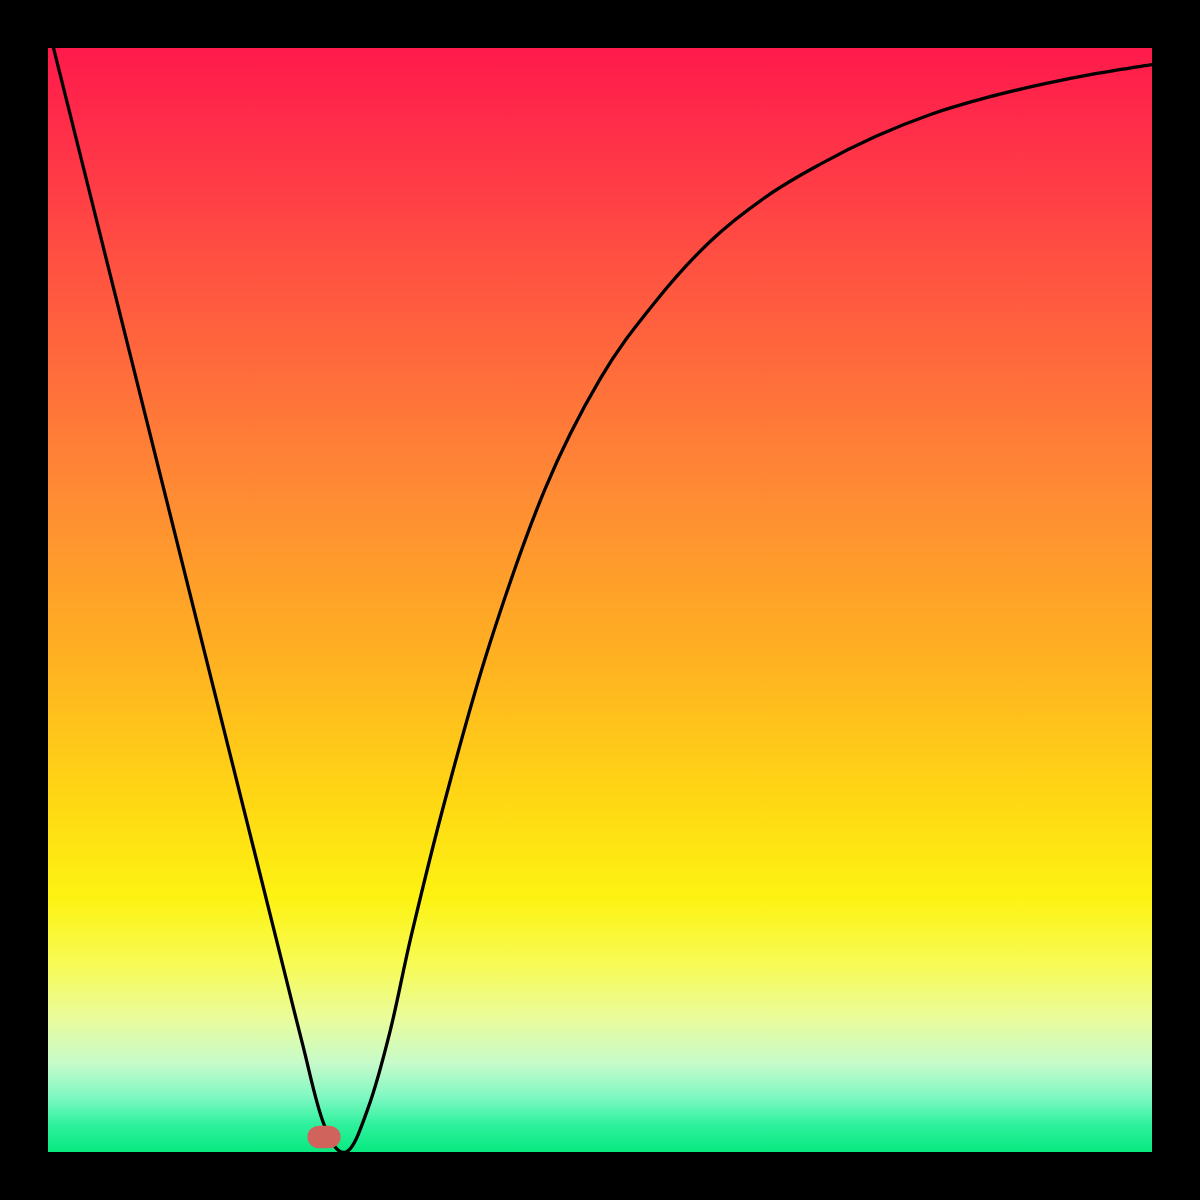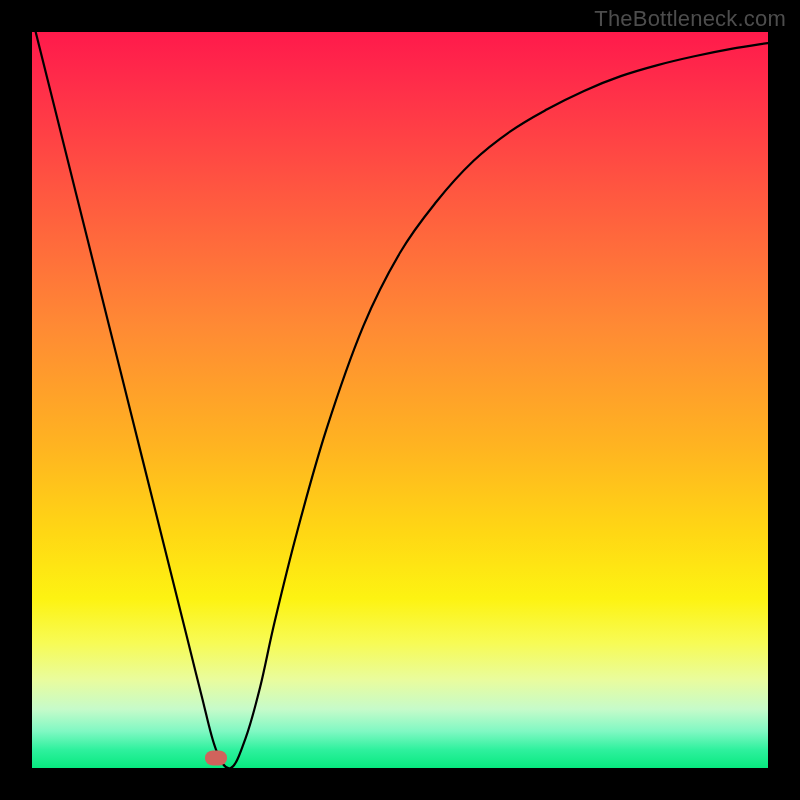--- a/index.html
+++ b/index.html
@@ -81,14 +81,13 @@
   <div class="plot-area">
     <div class="gradient-bg"></div>
 
     <svg class="curve" viewBox="0 0 736 736" preserveAspectRatio="none">
       <path id="curve-path" d="M 0 -14.720000000000027 C 3.9743999999999997 1.1775999999999804, 14.1312 41.80480000000003, 22.08 73.60000000000002 C 30.028799999999997 105.39520000000002, 36.2112 130.12479999999996, 44.16 161.91999999999996 C 52.108799999999995 193.71519999999995, 58.291199999999996 218.44479999999996, 66.24 250.23999999999995 C 74.1888 282.0352, 80.37119999999999 306.7647999999999, 88.32 338.55999999999995 C 96.2688 370.35519999999997, 102.45119999999999 395.0848, 110.39999999999999 426.88 C 118.3488 458.6752, 124.53119999999998 483.4048, 132.48 515.2 C 140.4288 546.9952000000001, 147.936 577.024, 154.56 603.52 C 161.184 630.016, 163.9808 641.8656, 169.28 662.4 C 174.57920000000001 682.9344, 178.7008 704.352, 184 717.6 C 189.2992 730.8480000000001, 193.42080000000004 737.9872, 198.72000000000003 736 C 204.0192 734.0128, 208.1408 721.1328, 213.44 706.56 C 218.73919999999998 691.9871999999999, 222.86079999999998 676.2367999999999, 228.16 655.04 C 233.4592 633.8432, 236.25600000000003 616.6207999999999, 242.88000000000002 588.8 C 249.50400000000002 560.9792, 255.6864 534.9248, 264.96 500.48 C 274.23359999999997 466.03520000000003, 282.4768 434.5344, 294.40000000000003 397.44 C 306.32320000000004 360.3456, 317.952 326.1952, 331.2 294.40000000000003 C 344.448 262.60480000000007, 354.752 243.32160000000007, 368 220.80000000000007 C 381.248 198.27840000000006, 391.552 185.83999999999997, 404.8 169.27999999999997 C 418.048 152.71999999999997, 428.352 141.38560000000007, 441.59999999999997 128.80000000000007 C 454.84799999999996 116.21440000000007, 465.15200000000004 108.63360000000003, 478.40000000000003 99.36000000000001 C 491.648 90.0864, 501.95199999999994 84.56639999999997, 515.1999999999999 77.27999999999997 C 528.448 69.99359999999997, 538.752 64.84159999999997, 552 58.879999999999995 C 565.248 52.91840000000001, 575.552 48.79680000000008, 588.8000000000001 44.16000000000008 C 602.0480000000001 39.52320000000008, 612.3520000000001 36.69696000000004, 625.6 33.120000000000005 C 638.848 29.543039999999973, 649.152 27.2025599999999, 662.4 24.287999999999897 C 675.6479999999999 21.373439999999896, 685.9519999999999 19.312639999999984, 699.1999999999999 16.927999999999997 C 712.448 14.543360000000009, 729.376 12.09983999999997, 736 11.039999999999964" fill="none" stroke="#000000" stroke-width="2.2" stroke-linejoin="round" stroke-linecap="round"></path>
     </svg>
 
     <div id="marker" class="marker" style="left: 184px; top: 726.432px; background: rgb(208, 99, 92);"></div>
   </div>
 
-  <div class="watermark">TheBottleneck.com</div>
 </div>
 
 </body></html>

